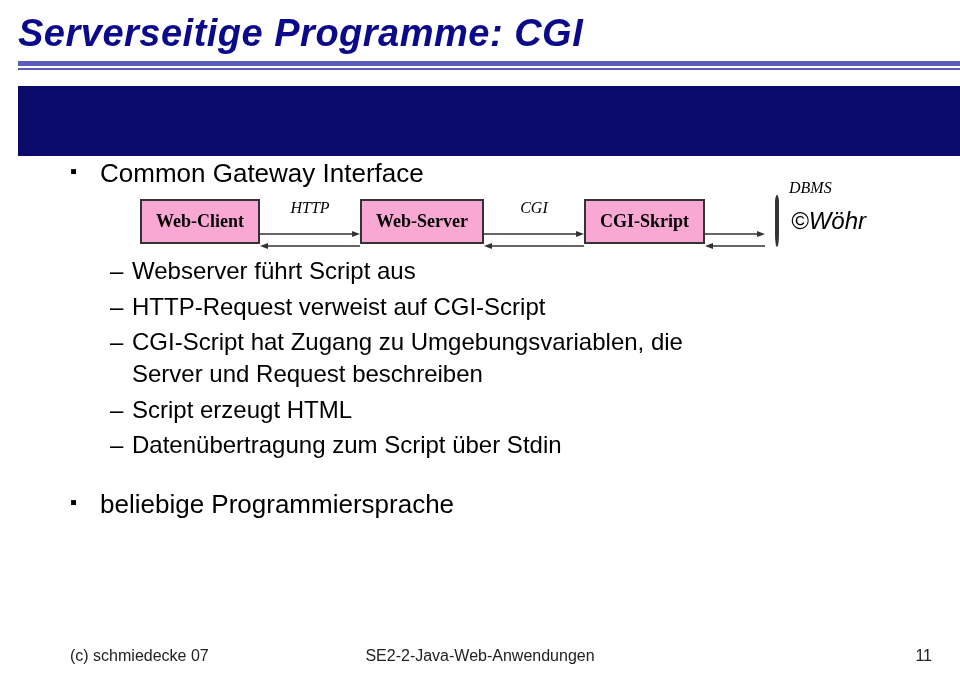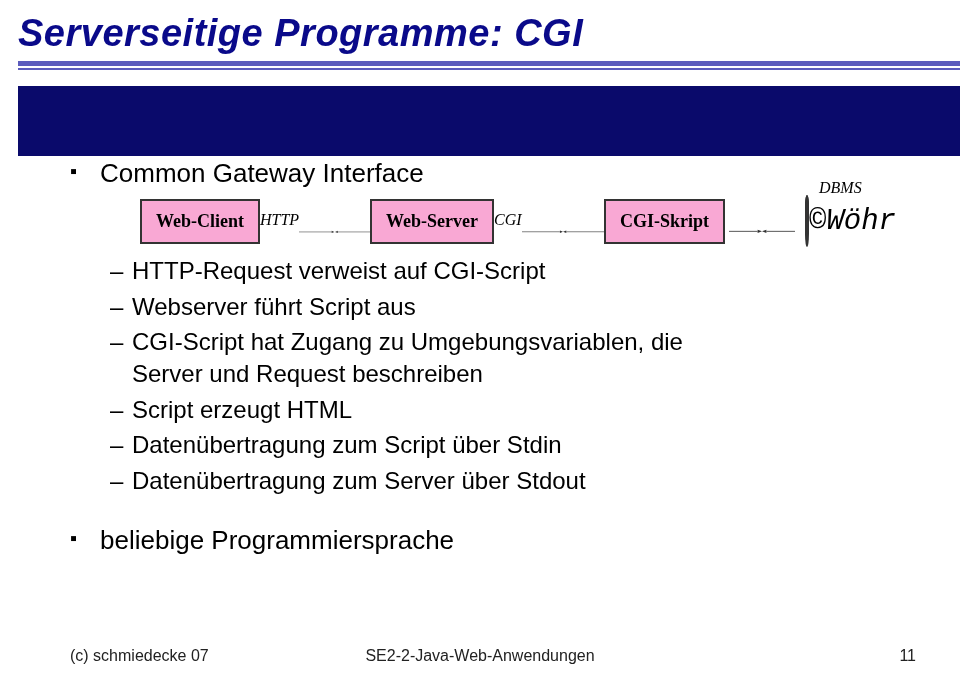--- a/index.html
+++ b/index.html
@@ -17,31 +17,31 @@
   .l1 { list-style: none; margin: 0; padding: 0; }
   .l1 > li { position: relative; font-size: 26px; color: #000; margin-bottom: 10px; padding-left: 30px; }
   .l1 > li::before { content: "\25AA"; position: absolute; left: 0; top: 2px; font-size: 20px; color: #000; }
 
   .l2 { list-style: none; margin: 8px 0 8px 10px; padding: 0; }
   .l2 > li { position: relative; font-size: 24px; color: #000; margin: 4px 0; padding-left: 22px; line-height: 1.32; }
   .l2 > li::before { content: "\2013"; position: absolute; left: 0; top: 0; }
 
   .diagram-row { display: flex; align-items: center; gap: 0; margin: 6px 0 6px 40px; }
   .dbox { border: 2px solid #333; padding: 10px 14px; font-family: "Times New Roman", serif; font-weight: bold; font-size: 18px; background: #f9a8d4; white-space: nowrap; }
-  .dconn { display: flex; flex-direction: row; align-items: center; width: 110px; }
+  .dconn { display: flex; flex-direction: column; align-items: center; width: 110px; }
   .dconn .clabel { font-family: "Times New Roman", serif; font-style: italic; font-size: 16px; margin-bottom: 2px; }
   .arrow-right, .arrow-left { width: 100px; height: 12px; position: relative; }
   .arrow-right svg, .arrow-left svg { width: 100%; height: 100%; }
   .dcyl { width: 70px; height: 52px; border: 2px solid #333; border-radius: 50%/25%; position: relative; background: #a3a3a3; margin-left: 10px; }
   .dcyl::before { content: ""; position: absolute; top: -2px; left: -2px; right: -2px; height: 14px; border: 2px solid #333; border-radius: 50%; background: #efece6; }
   .dcyl .clabel2 { position: absolute; top: -18px; left: 12px; font-family: "Times New Roman", serif; font-style: italic; font-size: 16px; }
 
-  .copyright { font-family: Liberation Mono, monospace; font-style: italic; font-size: 29px; }
+  .copyright { font-family: Liberation Sans, sans-serif; font-style: italic; font-size: 24px; margin-left: 12px; }
 
-  .footer { position: absolute; bottom: 14px; left: 0; width: 960px; display: flex; justify-content: space-between; padding: 0 44px 0 70px; font-size: 16px; color: #222; }
+  .footer { position: absolute; bottom: 14px; left: 0; width: 960px; display: flex; justify-content: space-between; padding: 0 28px 0 70px; font-size: 16px; color: #222; }
   .footer .center { position: absolute; left: 50%; transform: translateX(-50%); }
 
   .gap { height: 18px; }
 </style>
 </head>
 <body>
 
 <div class="slide">
 
   <div class="title-block">
@@ -107,26 +107,25 @@
                 </svg>
             </div>
           </div>
           <div class="dcyl">
             <div class="clabel2">DBMS</div>
           </div>
           <div class="copyright">©Wöhr</div>
         </div>
 
         <ul class="l2">
+          <li><span>Webserver führt Script aus</span></li>
           <li><span>HTTP-Request verweist auf CGI-Script</span></li>
-          <li><span>Webserver führt Script aus</span></li>
           <li><span>CGI-Script hat Zugang zu Umgebungsvariablen, die Server und Request beschreiben</span></li>
           <li><span>Script erzeugt HTML</span></li>
           <li><span>Datenübertragung zum Script über Stdin</span></li>
-          <li><span>Datenübertragung zum Server über Stdout</span></li>
         </ul>
       </li>
     </ul>
 
     <div class="gap"></div>
 
     <ul class="l1">
       <li>
         <span>beliebige Programmiersprache</span>
       </li>

